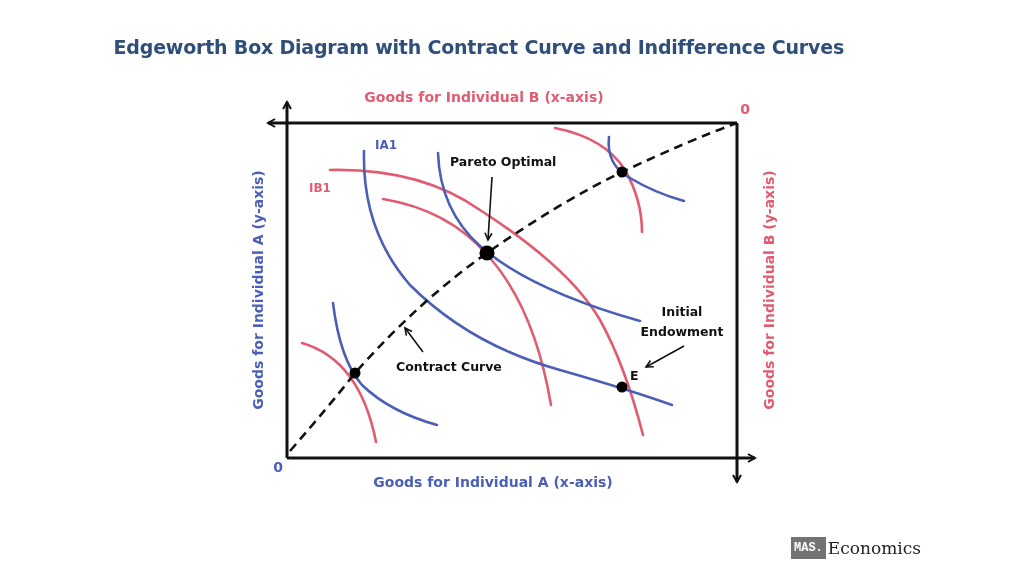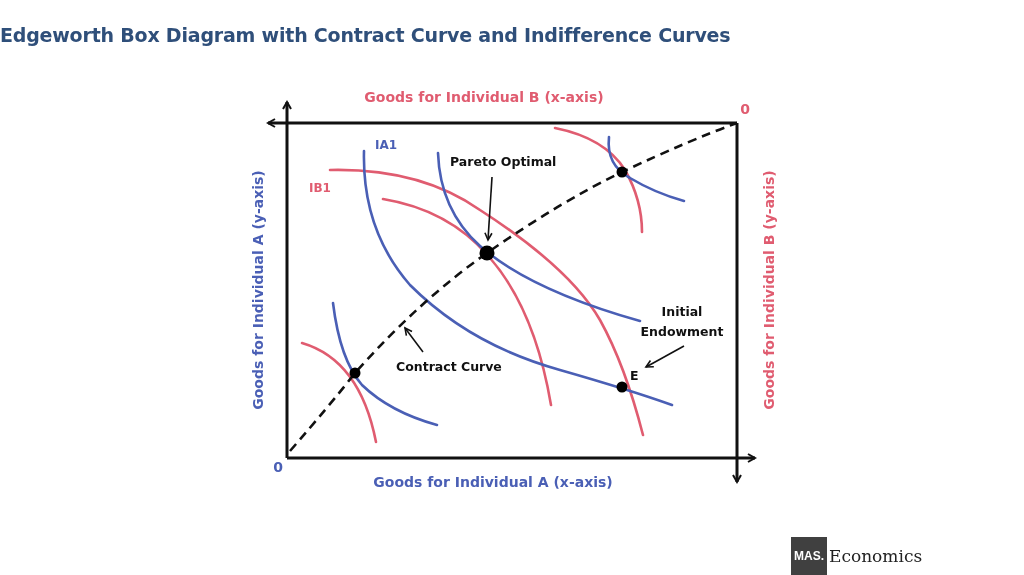--- a/index.html
+++ b/index.html
@@ -1,24 +1,24 @@
 <!DOCTYPE html>
 <html><head>
   <meta charset="utf-8">
   <style>
     html, body { margin: 0; padding: 0; background: #ffffff; }
     body { width: 1024px; height: 575px; position: relative; overflow: hidden; font-family: "Liberation Sans", sans-serif; }
-    .title { position: absolute; left: 0; top: 24px; width: 844px; text-align: left; font-family: "DejaVu Sans", sans-serif; font-weight: bold; font-size: 19px; color: #2f4f7a; letter-spacing: -0.2px; }
+    .title { position: absolute; left: 0; top: 36px; width: 844px; text-align: right; font-family: "DejaVu Sans", sans-serif; font-weight: bold; font-size: 19px; color: #2f4f7a; letter-spacing: -0.2px; }
     svg.diagram { position: absolute; left: 0; top: 0; }
     .axis-label { font-family: "DejaVu Sans", sans-serif; font-weight: bold; font-size: 14px; }
     .annot { font-family: "DejaVu Sans", sans-serif; font-weight: bold; font-size: 12.5px; fill: #111; }
     .curve-label { font-family: "DejaVu Sans", sans-serif; font-weight: bold; font-size: 12px; }
     .origin { font-family: "DejaVu Sans", sans-serif; font-weight: bold; font-size: 14px; }
     .logo { position: absolute; left: 791px; top: 537px; display: flex; align-items: center; gap: 2px; }
-    .logo-mark { background: #404040; color: #fff; font-family: Liberation Sans, sans-serif; font-weight: bold; font-size: 12px; padding: 12px 3px; }
+    .logo-mark { background: #737373; color: #fff; font-family: Liberation Mono, monospace; font-weight: bold; font-size: 12px; padding: 4px 3px; }
     .logo-text { font-family: "DejaVu Serif", serif; font-size: 17px; color: #222; }
   </style>
 </head>
 <body>
 
 <div class="title">Edgeworth Box Diagram with Contract Curve and Indifference Curves</div>
 
 <svg class="diagram" width="1024" height="575" viewBox="0 0 1024 575">
   <defs>
     <marker id="arrowOpen" markerWidth="10" markerHeight="10" refX="8" refY="5" orient="auto" markerUnits="userSpaceOnUse">

